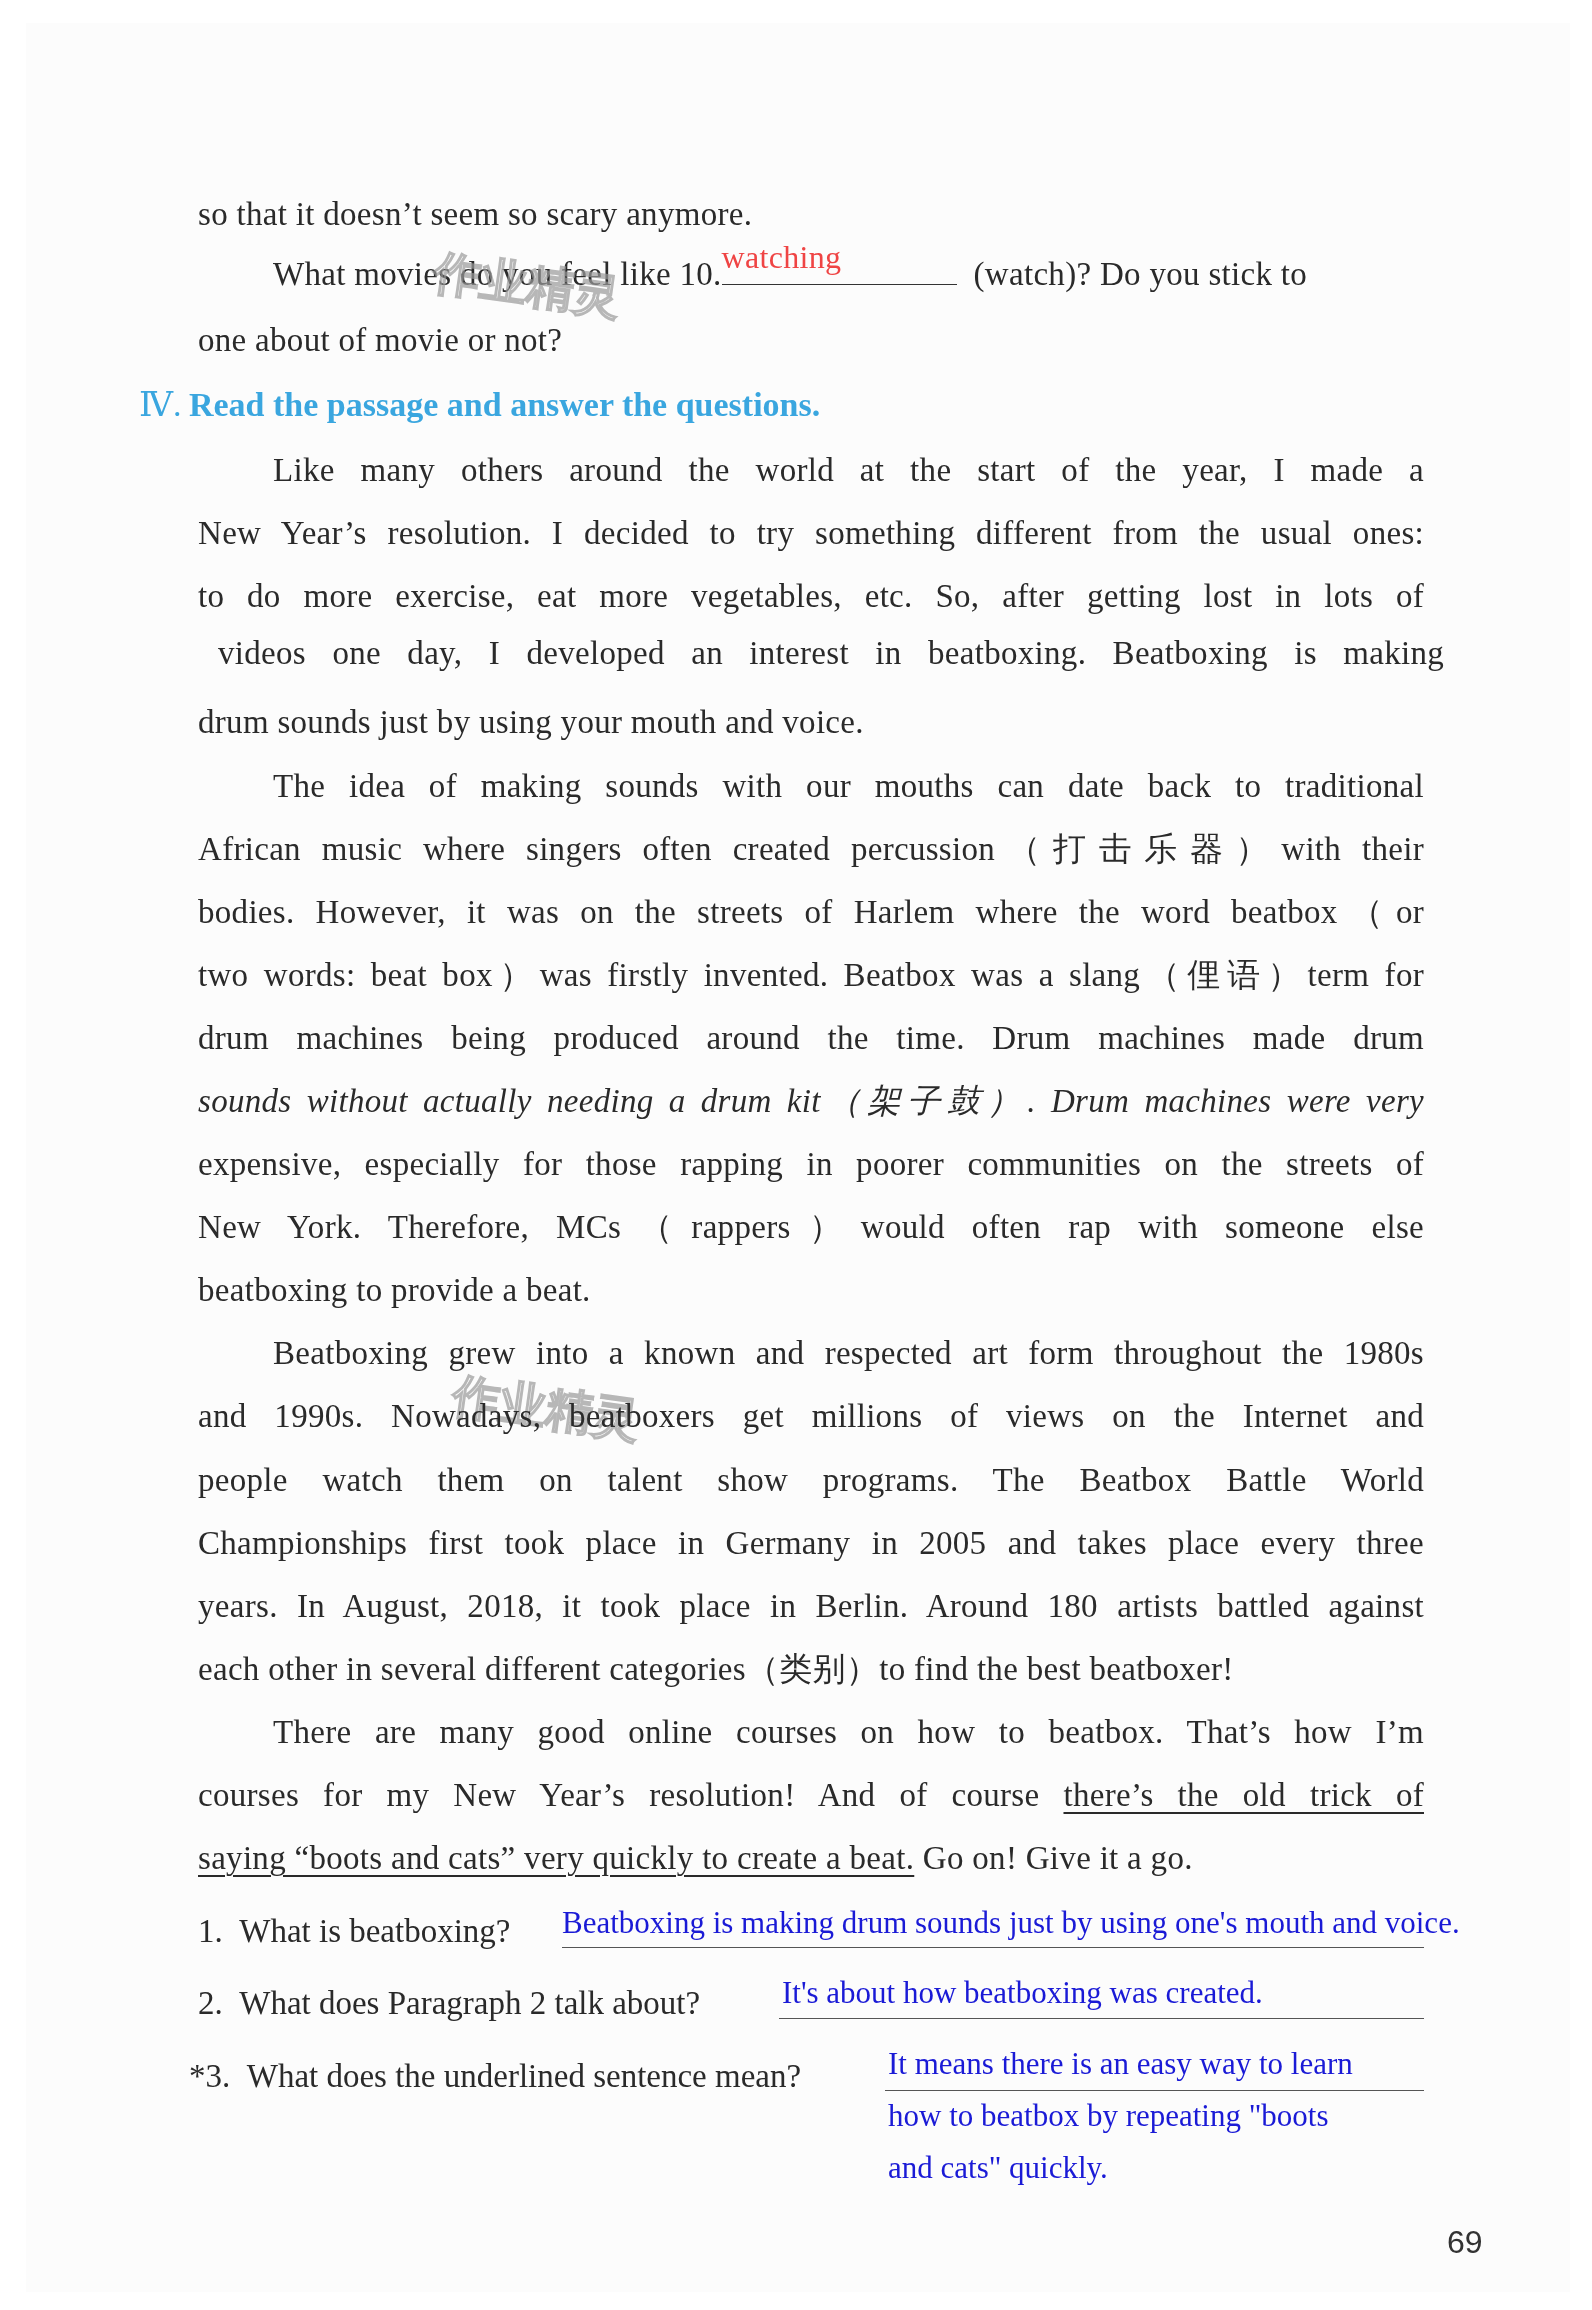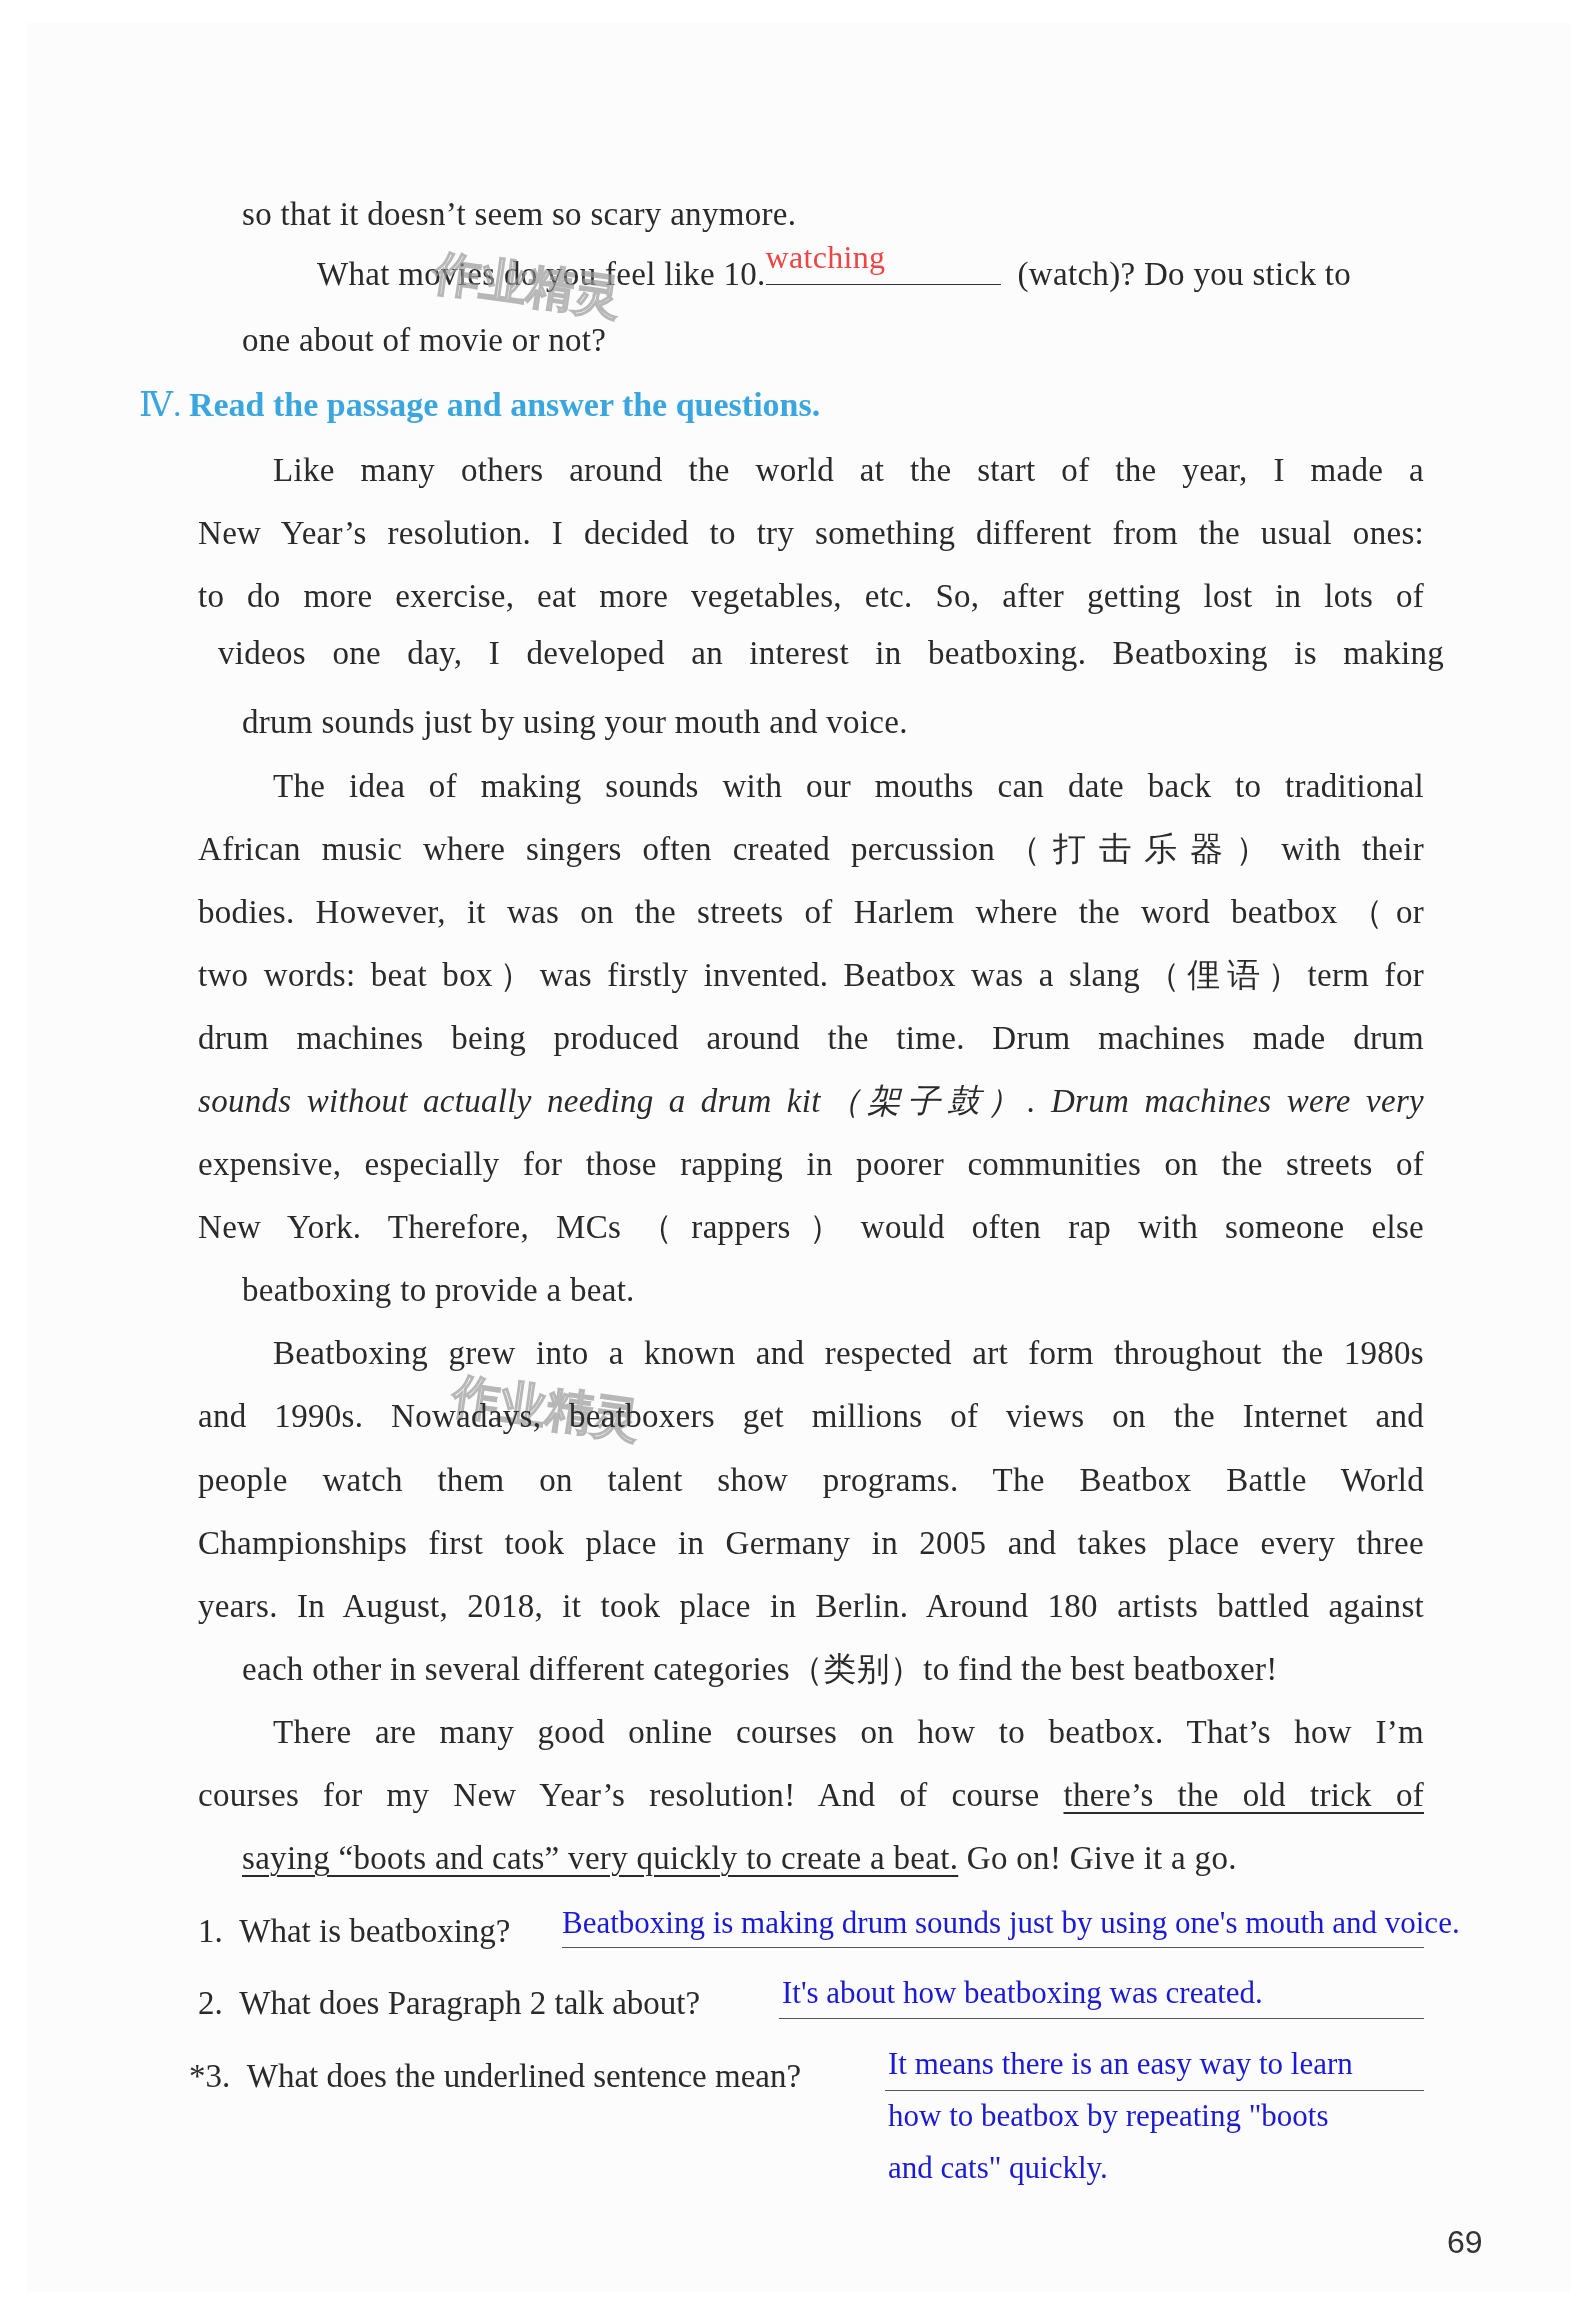--- a/index.html
+++ b/index.html
@@ -11,21 +11,21 @@
     position: absolute; left: 26px; top: 22.6px; width: 1544px; height: 2269px;
     background: #fcfcfc;
   }
   .content {
     position: absolute; left: 198px; top: 0; width: 1226px;
   }
   .line {
     position: absolute; left: 0; width: 1226px; font-size: 33px; line-height: 41px;
     white-space: nowrap; text-align: justify; text-align-last: justify; letter-spacing: 0.3px;
   }
-  .line.last { text-align-last: left; margin-left: 44px; }
+  .line.last { text-align-last: left; }
   .indent { padding-left: 75px; box-sizing: border-box; }
   .heading {
     position: absolute; left: 139px; top: 384px; font-size: 34px; font-weight: bold; color: #3aa6df;
     white-space: nowrap; font-family: "Liberation Serif", "DejaVu Serif", serif;
   }
   .heading .num { font-weight: normal; margin-right: 7.5px; }
   .blank {
     display: inline-block; border-bottom: 1.9px solid #333; position: relative; height: 28px; vertical-align: baseline;
   }
   .ans-inline {

